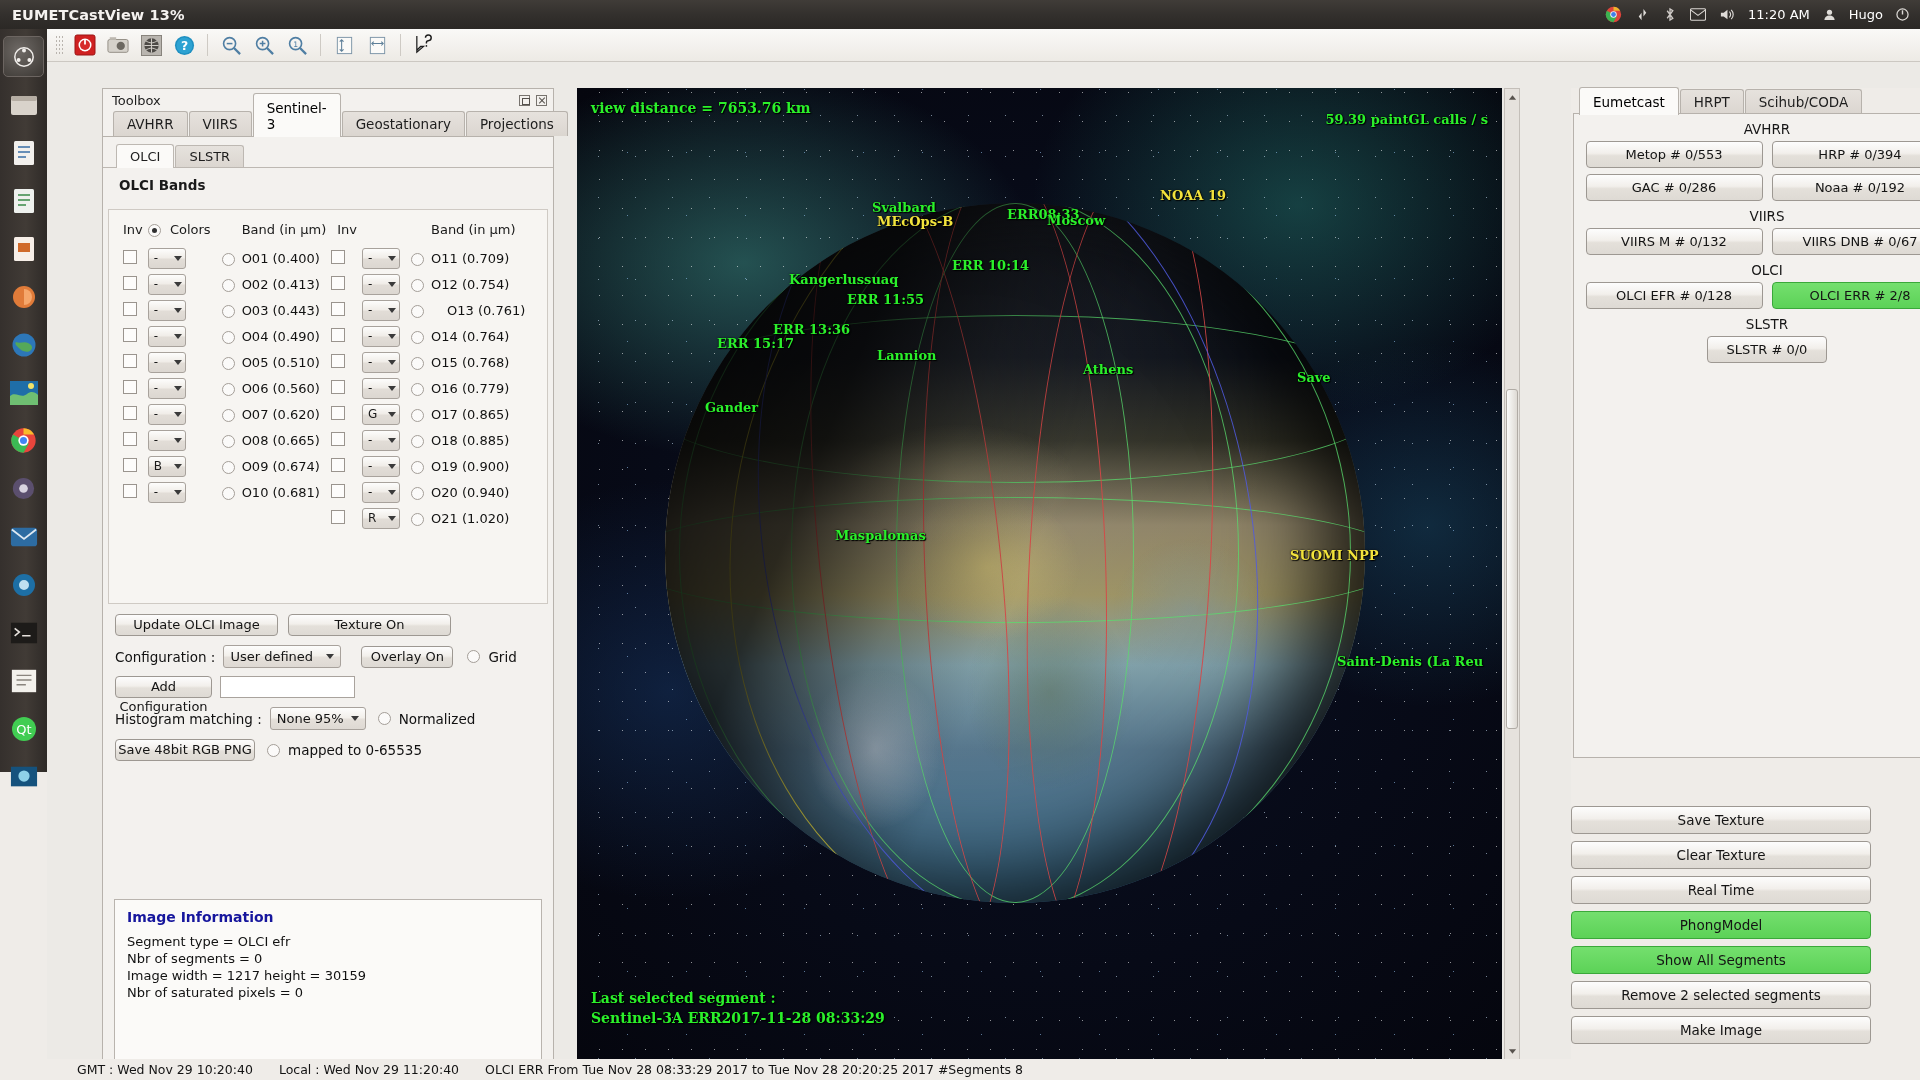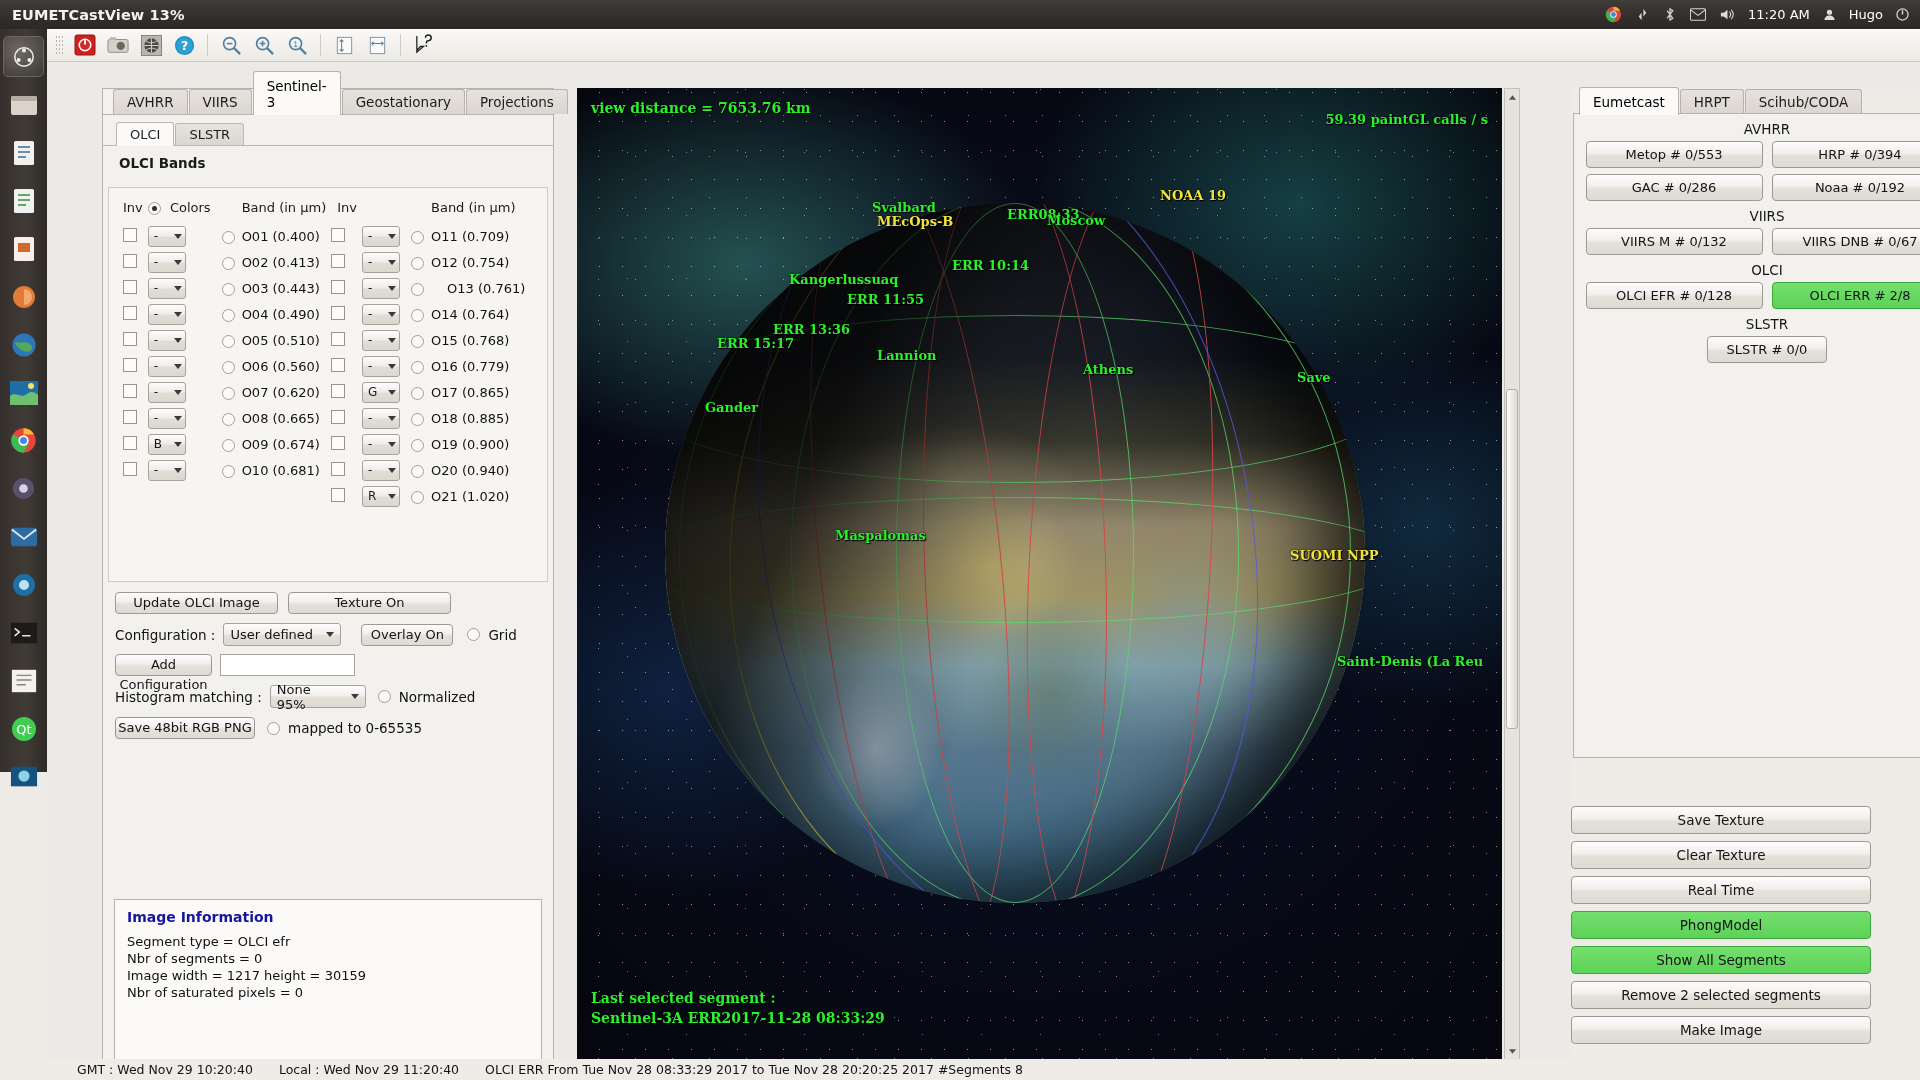--- a/index.html
+++ b/index.html
@@ -140,21 +140,21 @@
     font-size: 13px; color: #141414; text-align: center;
     height: 22px; line-height: 20px; display: inline-block;
   }
   .btn.green { background: linear-gradient(to bottom,#74df6e,#5cd257); border-color: #3aa83a; }
 
   .row { display: flex; align-items: center; gap: 8px; margin-top: 8px; padding-left: 5px; }
   .lbl { font-size: 13.5px; color: #111; }
   .wcombo {
     height: 23px; border: 1px solid #a8a29c; border-radius: 3px;
     background: linear-gradient(to bottom,#fdfdfc 0%,#f2efea 48%,#e5e0da 52%,#ded9d3 100%);
-    display: inline-flex; align-items: center; padding: 0 6px; font-size: 13px; color: #141414; gap: 8px;
+    display: inline-flex; align-items: center; padding: 0 6px; font-size: 13px; color: #141414; gap: 0;
   }
   .txtinput { height: 22px; border: 1px solid #a9a39d; background: #ffffff; }
 
   .infobox { margin: 0 5px; border: 1px solid #b9b4ae; background: #fbfaf8;
     height: 213px; padding: 9px 12px; }
   .infobox h3 { margin: 0 0 9px 0; font-size: 14px; color: #16169d; font-weight: bold; }
   .infobox p { margin: 0 0 1px 0; font-size: 13px; color: #111; line-height: 16px; }
 
   
   #glview {
@@ -479,20 +479,27 @@
     <div class="tb-btn">
       <svg width="23" height="23" viewBox="0 0 24 24">
           <path d="M4 2l0 15 4-4h3l-7 6z" fill="#fff" stroke="#1c1c1c" stroke-width="1.3"></path>
           <path d="M13 4a3 3 0 1 1 3 3c-1.4 0-2 1-2 2v1" stroke="#1c1c1c" stroke-width="1.5" fill="none"></path>
           <circle cx="14" cy="12.5" r="0.9" fill="#1c1c1c"></circle>
         </svg>
     </div>
   </div>
 
   <div id="toolbox">
+    <div id="toolbox-title">
+      <span>Toolbox</span>
+      <span class="dock-btns">
+        <span class="dockbtn float"></span>
+        <span class="dockbtn close"></span>
+      </span>
+    </div>
 
     <div class="tabstrip">
       <div class="tab">AVHRR</div>
       <div class="tab">VIIRS</div>
       <div class="tab active">Sentinel-3</div>
       <div class="tab">Geostationary</div>
       <div class="tab">Projections</div>
     </div>
 
     <div class="subtabstrip">

